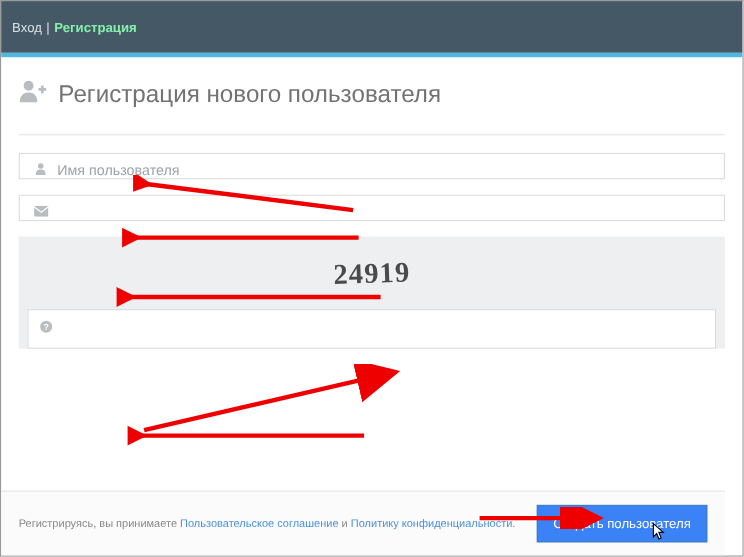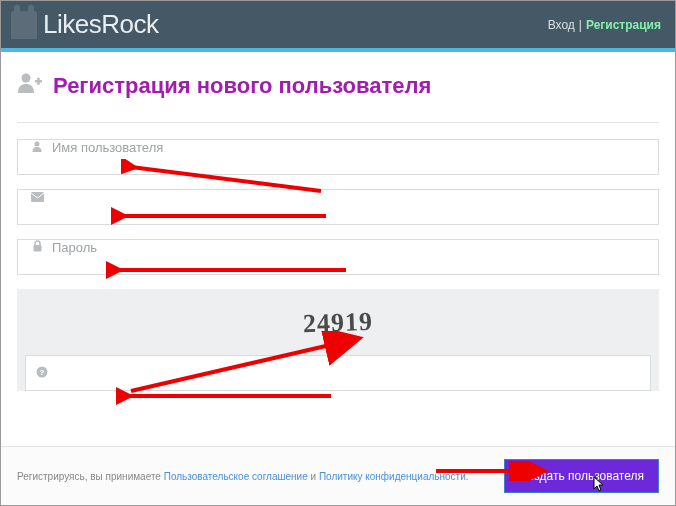--- a/index.html
+++ b/index.html
@@ -50,28 +50,28 @@
     letter-spacing: -0.5px;
   }
   .nav-links { display: flex; align-items: flex-start; gap: 4px; font-size: 12px; }
   .nav-links a { color: #d9e0e5; text-decoration: none; }
   .nav-links .sep { color: #d9e0e5; }
   .nav-links .active { font-weight: 700; color: #86efac; }
   .accent-bar { height: 4px; background: #4eb8e0; }
   .content { padding: 20px 16px 10px; }
   .page-title-row { display: flex; align-items: center; gap: 10px; margin-bottom: 22px; }
   .title-icon { color: #b9bdc0; font-size: 22px; position: relative; }
-  .page-title { color: #a21caf; font-size: 22px; font-weight: 700; }
+  .page-title { color: #737373; font-size: 22px; font-weight: 400; }
   .divider { height: 1px; background: #e2e4e6; margin-bottom: 16px; }
   .field {
     border: 1px solid #d9dcde;
     background: #fff;
-    height: 36px;
-    display: flex;
-    align-items: flex-start;
+    height: 24px;
+    display: flex;
+    align-items: flex-end;
     padding: 0 10px;
     margin-bottom: 14px;
   }
   .field .icon {
     color: #b9bdc0;
     width: 18px;
     font-size: 13px;
     text-align: center;
   }
   .field input {
@@ -107,32 +107,32 @@
     background: #fff;
     border: 1px solid #d9dcde;
     height: 36px;
     display: flex;
     align-items: center;
     padding: 0 10px;
     margin: 8px;
   }
   .footer {
     position: absolute;
-    bottom: 0; left: 0; right: 0;
+    bottom: 0; left: 0; right: 16px;
     border-top: 1px solid #e2e4e6;
     background: #fbfbfb;
     padding: 12px 16px;
     display: flex;
     align-items: center;
     justify-content: space-between;
   }
   .terms { font-size: 10px; color: #888; }
   .terms a { color: #4a90d9; text-decoration: none; }
   .submit-btn {
-    background: #6d28d9;
+    background: #3b82f6;
     color: #fff;
     border: 1px solid #3b7fc4;
     font-size: 12px;
     padding: 9px 14px;
     cursor: pointer;
   }
   
   .arrow {
     position: absolute;
     pointer-events: none;
@@ -144,24 +144,20 @@
     right: 70px;
     font-size: 16px;
     color: #000;
     pointer-events: none;
   }
 </style>
 </head>
 <body>
 
 <div class="header">
-  <div class="logo-area">
-    <div class="logo-icon"></div>
-    <div class="brand">LikesRock</div>
-  </div>
   <div class="nav-links">
     <a href="#">Вход</a>
     <span class="sep">|</span>
     <a href="#" class="active">Регистрация</a>
   </div>
 </div>
 <div class="accent-bar"></div>
 
 <div class="content">
   <div class="page-title-row">
@@ -189,29 +185,20 @@
 
   <div class="field">
     <span class="icon">
       <svg width="13" height="10" viewBox="0 0 13 10">
           <rect x="0" y="0" width="13" height="10" rx="1" fill="#b9bdc0"></rect>
           <path d="M0 1 L6.5 6 L13 1" stroke="#fff" stroke-width="1" fill="none"></path>
         </svg>
     </span>
   </div>
 
-  <div class="field">
-    <span class="icon">
-      <svg width="11" height="12" viewBox="0 0 11 12">
-          <rect x="1.5" y="5" width="8" height="6.5" rx="1" fill="#b9bdc0"></rect>
-          <path d="M3 5 V3.5 A2.5 2.5 0 0 1 8 3.5 V5" stroke="#b9bdc0" stroke-width="1.5" fill="none"></path>
-        </svg>
-    </span>
-    <input type="password" placeholder="Пароль" style="">
-  </div>
 
   <div class="captcha-box">
     <div class="captcha-img">
       <span class="captcha-text">24919</span>
     </div>
     <div class="captcha-input-row">
       <span class="icon">
         <svg width="12" height="12" viewBox="0 0 12 12">
             <circle cx="6" cy="6" r="5.5" fill="#b9bdc0"></circle>
             <text x="6" y="9" font-size="8" font-weight="bold" fill="#fff" text-anchor="middle">?</text>

